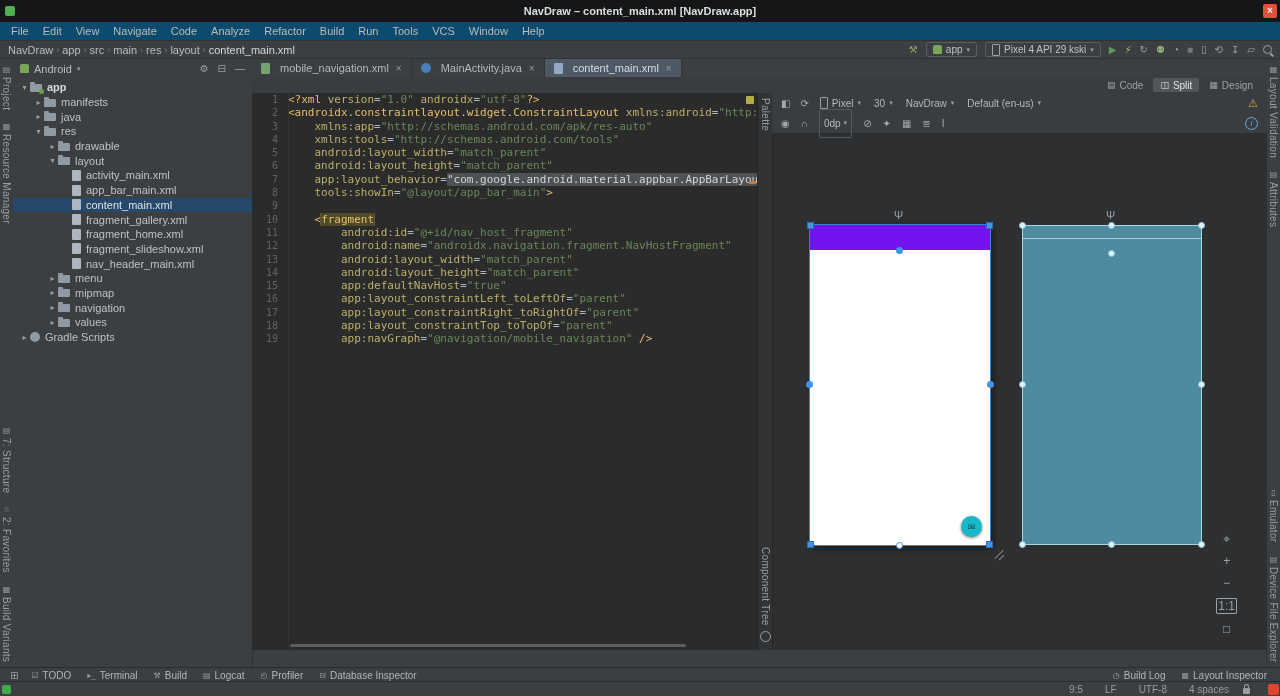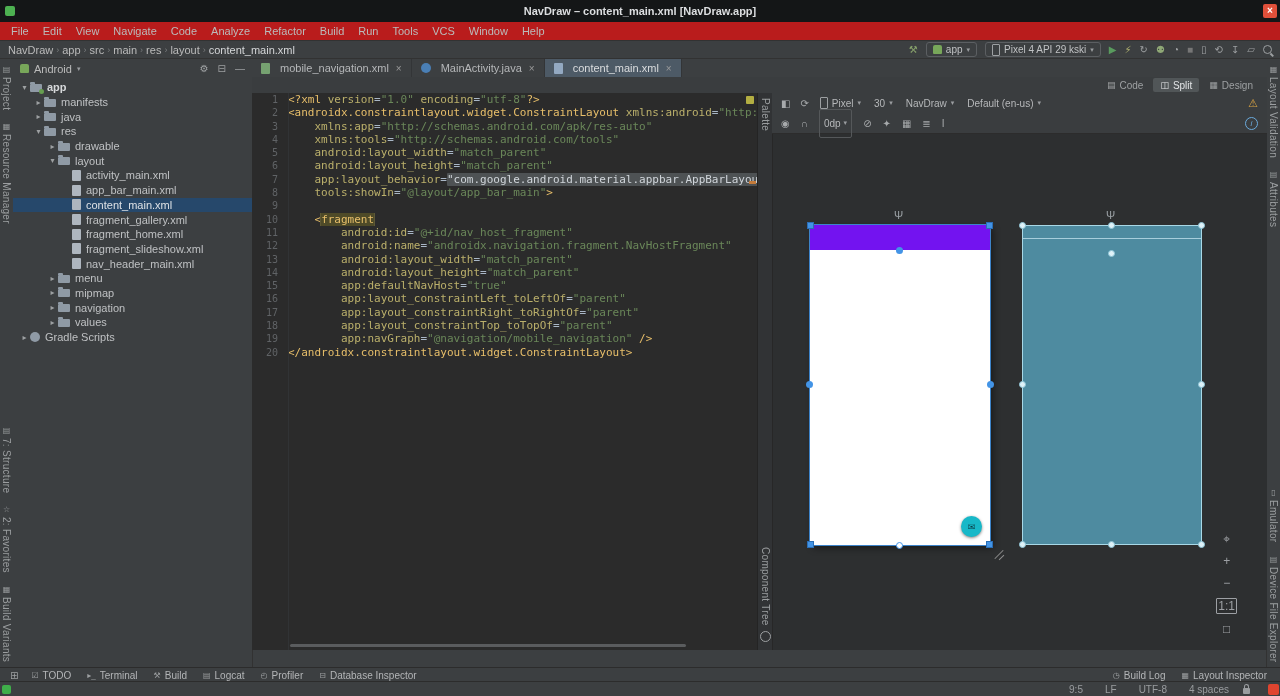--- a/index.html
+++ b/index.html
@@ -2,21 +2,21 @@
 <html><head>
 <meta charset="utf-8">
 <style>
   html,body{margin:0;padding:0;background:#1e1f20;}
   #app{position:relative;width:1280px;height:696px;overflow:hidden;background:#3c3f41;
        font-family:"Liberation Sans","DejaVu Sans",sans-serif;font-size:11px;color:#bbbbbb;}
   
   .titlebar{position:absolute;top:0;left:0;right:0;height:22px;background:#141617;display:flex;align-items:center;justify-content:center;color:#dcdee0;font-weight:bold;}
   .win-icon{position:absolute;left:5px;top:6px;width:10px;height:10px;background:#4db151;border-radius:2px;}
   .win-close{position:absolute;right:3px;top:4px;width:14px;height:14px;background:#e0503a;border-radius:2px;color:#fff;font-size:10px;line-height:14px;text-align:center;}
-  .menubar{position:absolute;top:22px;left:0;right:0;height:18px;background:#b91c1c;border-bottom:1px solid #323232;display:flex;align-items:center;padding:0 4px;}
+  .menubar{position:absolute;top:22px;left:0;right:0;height:18px;background:#0c4a6e;border-bottom:1px solid #323232;display:flex;align-items:center;padding:0 4px;}
   .menu-item{padding:0 7px;line-height:18px;}
   .toolbar{position:absolute;top:41px;left:0;right:0;height:17px;background:#3c3f41;border-bottom:1px solid #323232;display:flex;align-items:center;padding:0 8px;}
   .crumbs{display:flex;align-items:center;gap:3px;}
   .crumb-sep{color:#7a7d7f;font-size:9px;}
   .crumb.last{color:#d4d6d8;}
   .tb-right{margin-left:auto;display:flex;align-items:center;gap:8px;}
   .combo-box{display:flex;align-items:center;gap:4px;border:1px solid #5c5f62;border-radius:3px;padding:0 6px;height:13px;font-size:10px;color:#c0c2c4;}
   .dd{font-size:7px;color:#9a9da0;}
   .tb-icon{font-size:10px;line-height:1;}
   .ic-android{width:9px;height:9px;background:#78a75a;border-radius:2px 2px 1px 1px;display:inline-block;}
@@ -377,40 +377,39 @@
       </span>
       <span class="mode">
         <span class="mode-icon">▦</span>
         <span>Design</span>
       </span>
     </div>
 
   <div class="code-area">
     <div class="gutter-line"></div>
     <div id="code">
-        <div class="code-line"><span class="ln">1</span><span class="lc"><span class="t">&lt;?xml </span><span class="a">version</span><span class="p">=</span><span class="s">"1.0"</span><span class="p"> </span><span class="a">encoding</span><span class="p">=</span><span class="s">"utf-8"</span><span class="t">?&gt;</span></span></div>
+        <div class="code-line"><span class="ln">1</span><span class="lc"><span class="t">&lt;?xml </span><span class="a">version</span><span class="p">=</span><span class="s">"1.0"</span><span class="p"> </span><span class="a">androidx</span><span class="p">=</span><span class="s">"utf-8"</span><span class="t">?&gt;</span></span></div>
         <div class="code-line"><span class="ln">2</span><span class="lc"><span class="t">&lt;androidx.constraintlayout.widget.ConstraintLayout </span><span class="a">xmlns:android</span><span class="p">=</span><span class="s">"http://schemas.android.com/apk/res</span></span></div>
         <div class="code-line"><span class="ln">3</span><span class="lc"><span class="p">    </span><span class="a">xmlns:app</span><span class="p">=</span><span class="s">"http://schemas.android.com/apk/res-auto"</span></span></div>
         <div class="code-line"><span class="ln">4</span><span class="lc"><span class="p">    </span><span class="a">xmlns:tools</span><span class="p">=</span><span class="s">"http://schemas.android.com/tools"</span></span></div>
         <div class="code-line"><span class="ln">5</span><span class="lc"><span class="p">    </span><span class="a">android:layout_width</span><span class="p">=</span><span class="s">"match_parent"</span></span></div>
         <div class="code-line"><span class="ln">6</span><span class="lc"><span class="p">    </span><span class="a">android:layout_height</span><span class="p">=</span><span class="s">"match_parent"</span></span></div>
         <div class="code-line"><span class="ln">7</span><span class="lc"><span class="p">    </span><span class="a">app:layout_behavior</span><span class="p">=</span><span class="f">"com.google.android.material.appbar.AppBarLayout$Scrolli…"</span></span></div>
         <div class="code-line"><span class="ln">8</span><span class="lc"><span class="p">    </span><span class="a">tools:showIn</span><span class="p">=</span><span class="s">"@layout/app_bar_main"</span><span class="t">&gt;</span></span></div>
         <div class="code-line"><span class="ln">9</span><span class="lc"></span></div>
         <div class="code-line"><span class="ln">10</span><span class="lc"><span class="p">    </span><span class="t">&lt;</span><span class="w">fragment</span></span></div>
         <div class="code-line"><span class="ln">11</span><span class="lc"><span class="p">        </span><span class="a">android:id</span><span class="p">=</span><span class="s">"@+id/nav_host_fragment"</span></span></div>
         <div class="code-line"><span class="ln">12</span><span class="lc"><span class="p">        </span><span class="a">android:name</span><span class="p">=</span><span class="s">"androidx.navigation.fragment.NavHostFragment"</span></span></div>
         <div class="code-line"><span class="ln">13</span><span class="lc"><span class="p">        </span><span class="a">android:layout_width</span><span class="p">=</span><span class="s">"match_parent"</span></span></div>
         <div class="code-line"><span class="ln">14</span><span class="lc"><span class="p">        </span><span class="a">android:layout_height</span><span class="p">=</span><span class="s">"match_parent"</span></span></div>
         <div class="code-line"><span class="ln">15</span><span class="lc"><span class="p">        </span><span class="a">app:defaultNavHost</span><span class="p">=</span><span class="s">"true"</span></span></div>
         <div class="code-line"><span class="ln">16</span><span class="lc"><span class="p">        </span><span class="a">app:layout_constraintLeft_toLeftOf</span><span class="p">=</span><span class="s">"parent"</span></span></div>
         <div class="code-line"><span class="ln">17</span><span class="lc"><span class="p">        </span><span class="a">app:layout_constraintRight_toRightOf</span><span class="p">=</span><span class="s">"parent"</span></span></div>
         <div class="code-line"><span class="ln">18</span><span class="lc"><span class="p">        </span><span class="a">app:layout_constraintTop_toTopOf</span><span class="p">=</span><span class="s">"parent"</span></span></div>
         <div class="code-line"><span class="ln">19</span><span class="lc"><span class="p">        </span><span class="a">app:navGraph</span><span class="p">=</span><span class="s">"@navigation/mobile_navigation"</span><span class="t"> /&gt;</span></span></div>
-        <div class="code-line"><span class="ln">20</span><span class="lc"><span class="t">&lt;/androidx.constraintlayout.widget.ConstraintLayout&gt;</span></span></div>
       </div>
     <div class="code-hscroll"></div>
     <div class="insp-badge"></div>
     <div class="err-tick"></div>
   </div>
 
   <div class="design-pane">
     <div class="dstrip">
       <span class="vlabel">Palette</span>
       <span class="ct-group">

